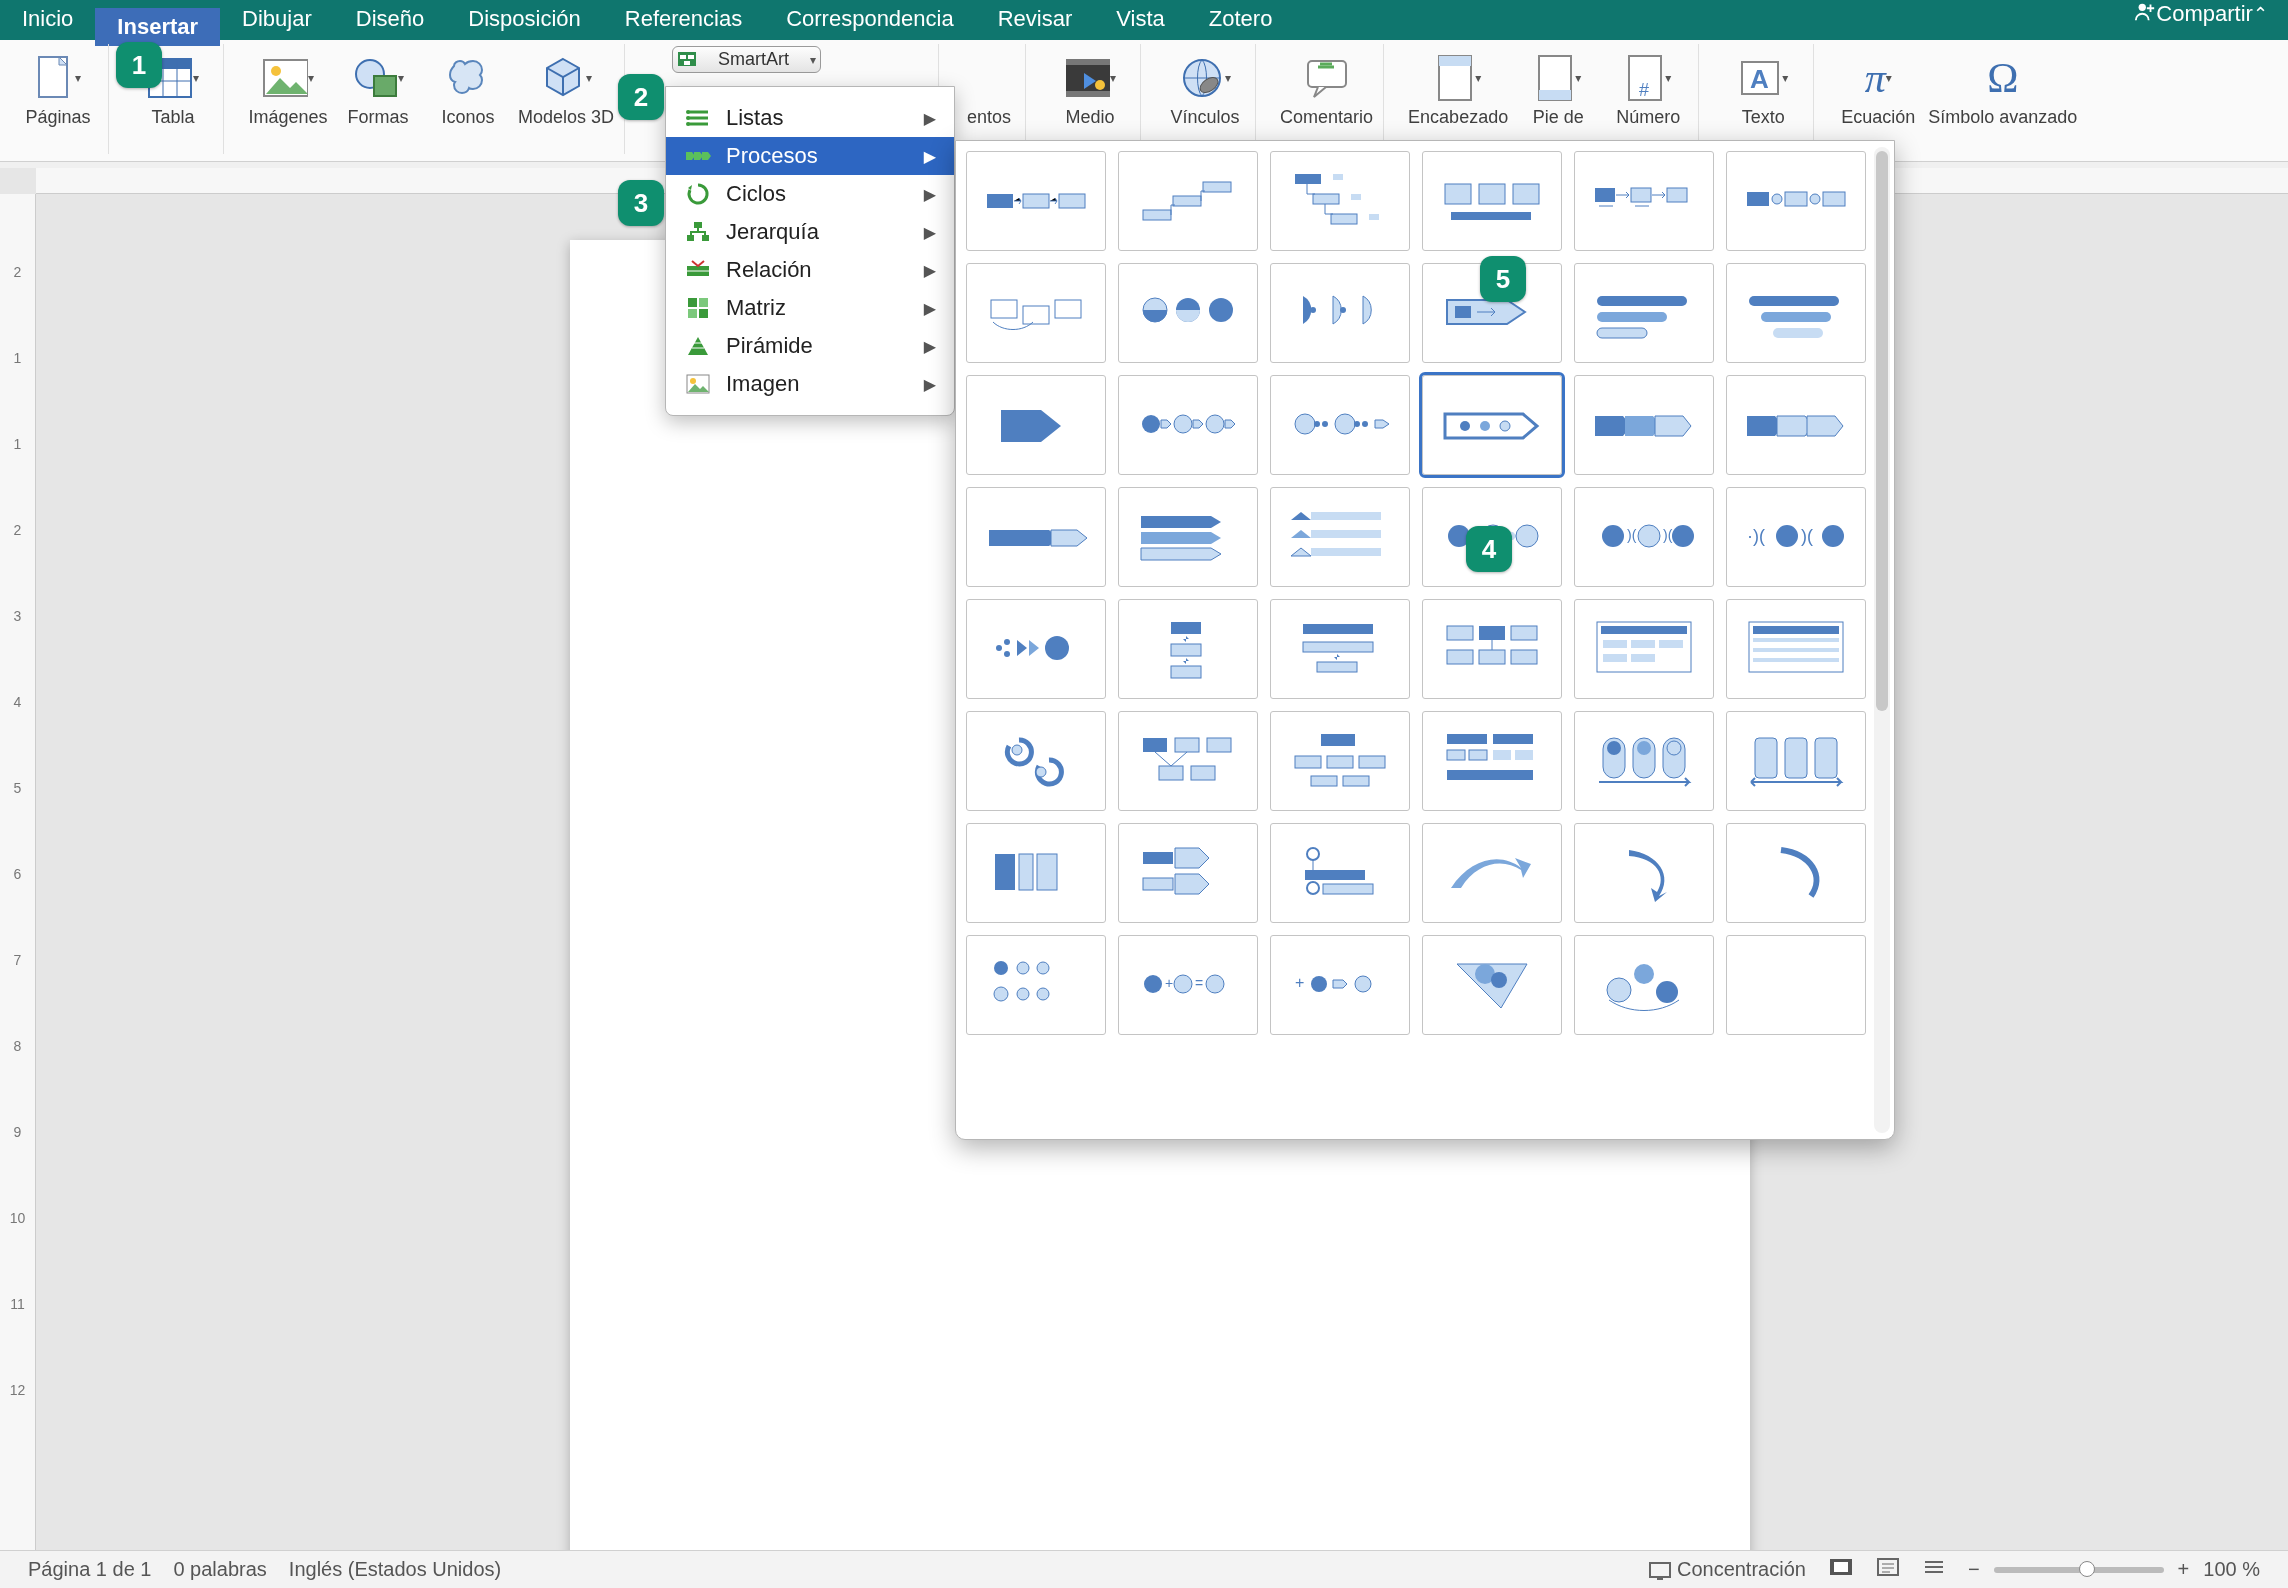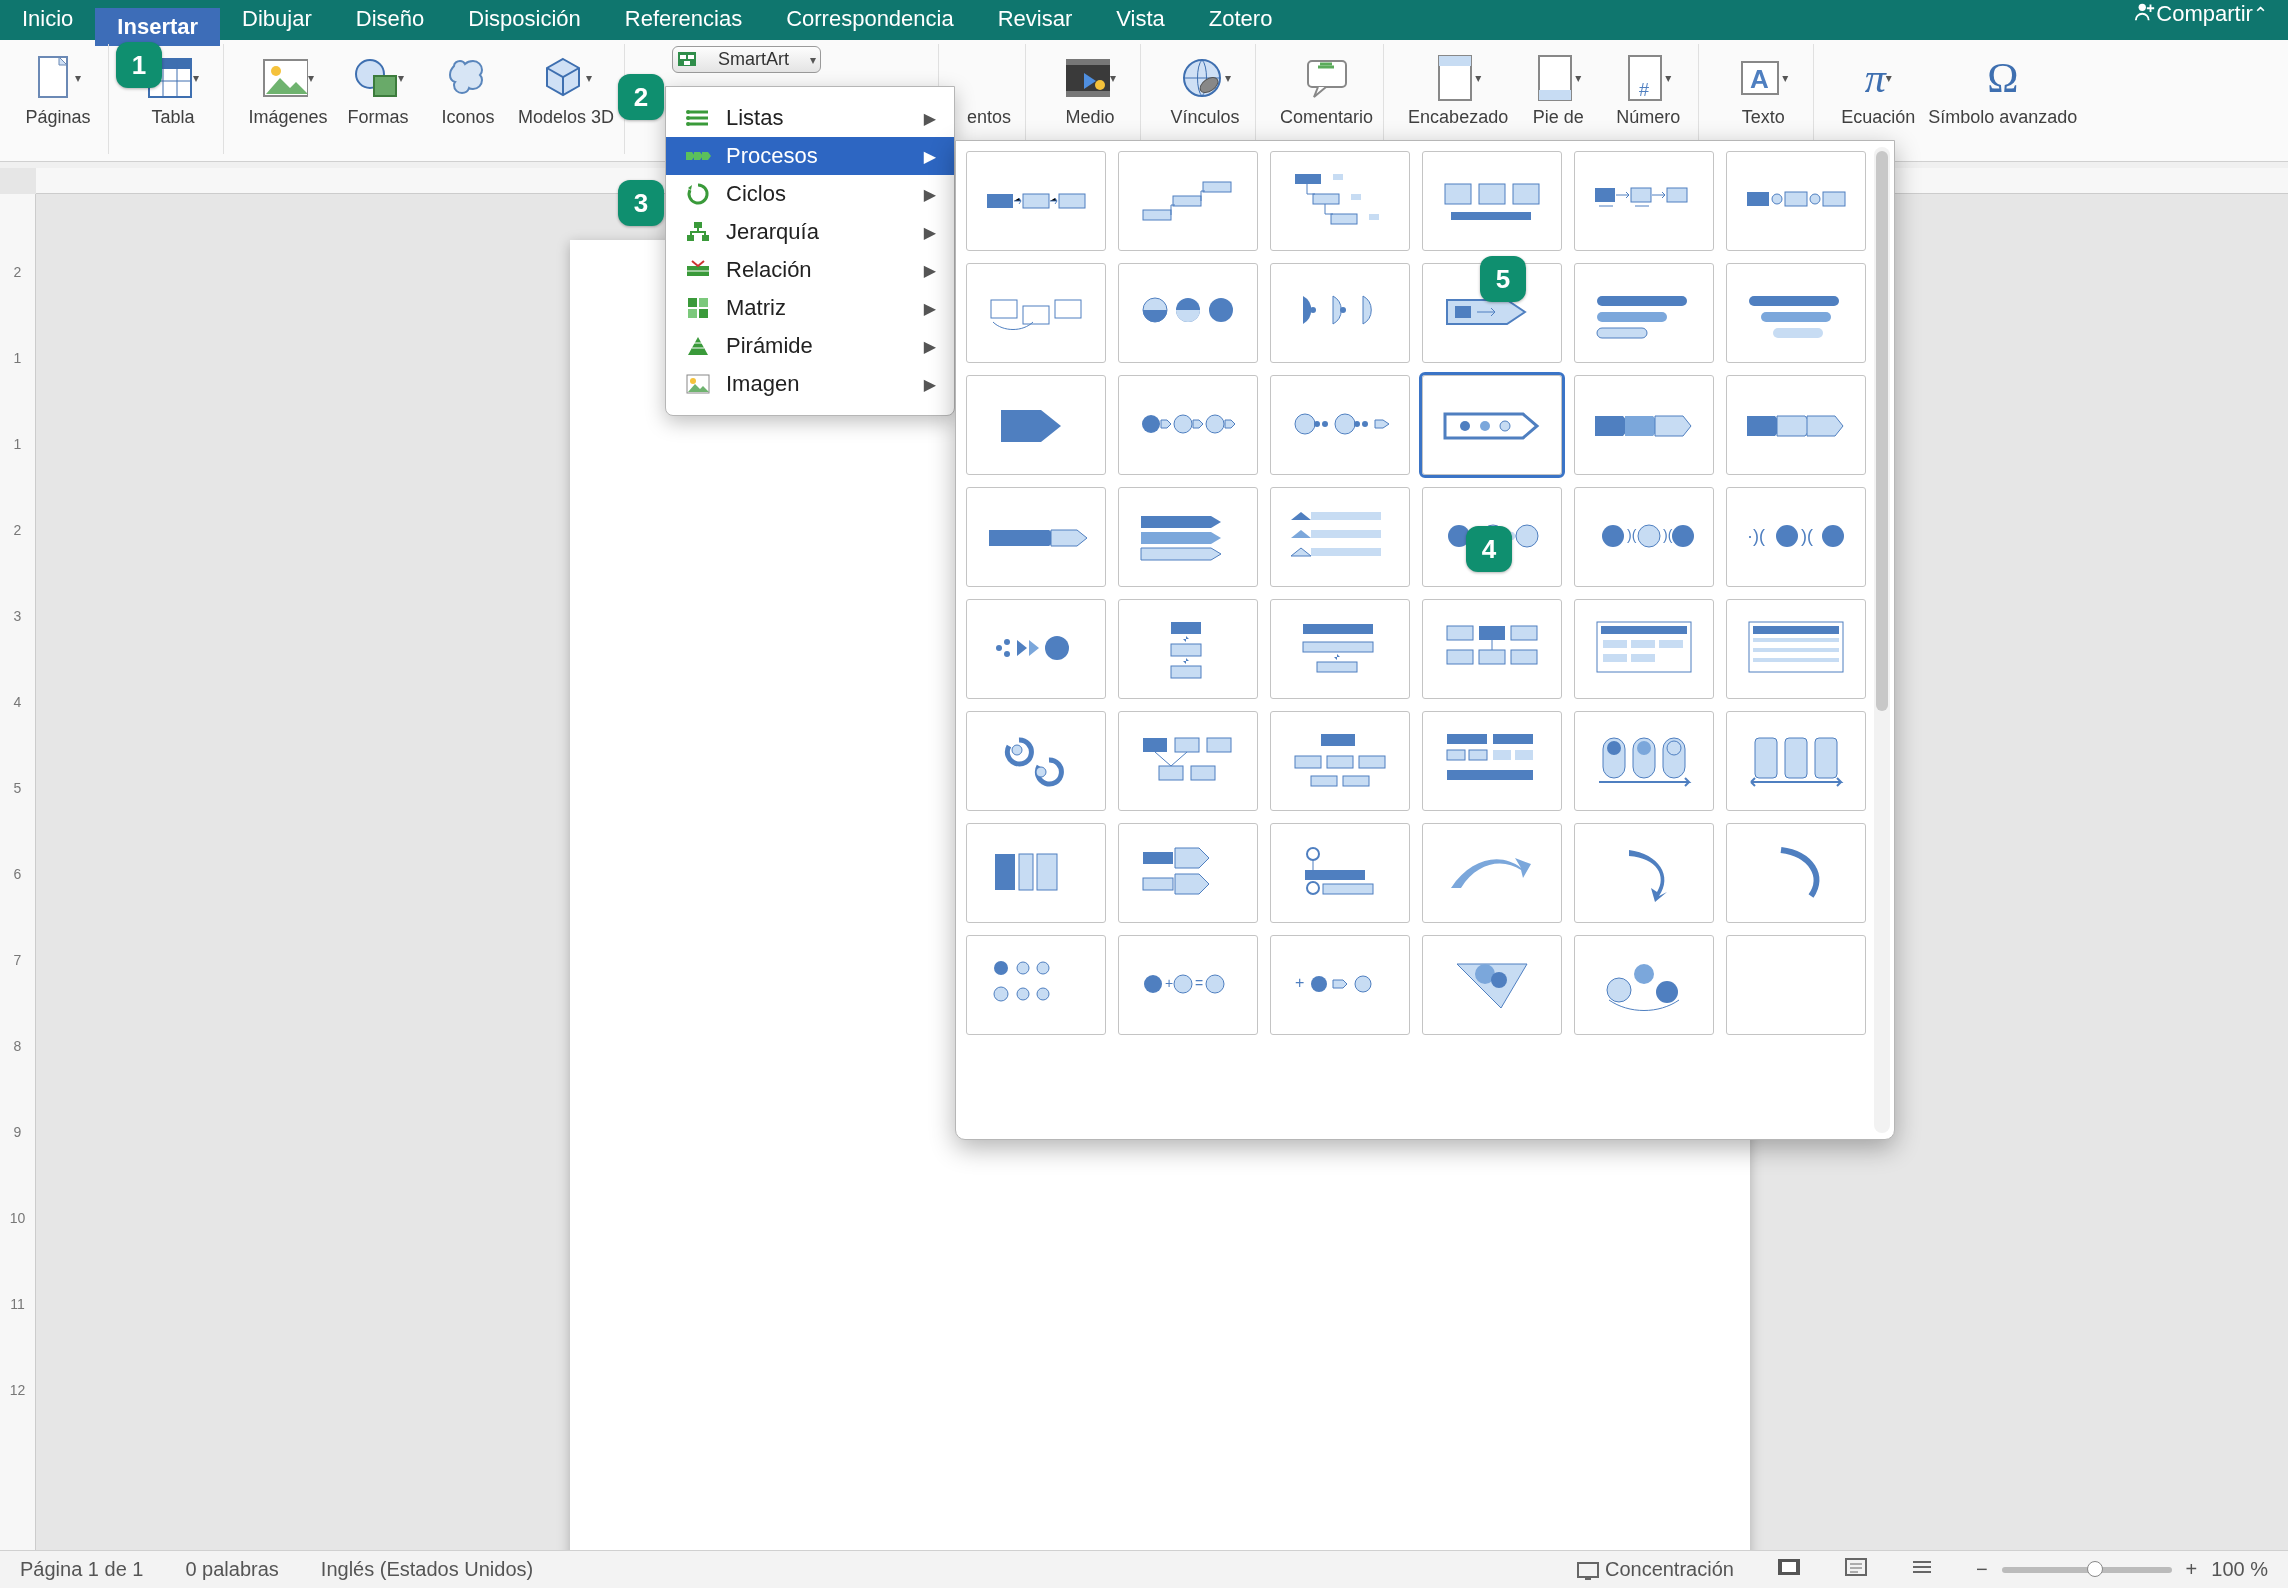--- a/index.html
+++ b/index.html
@@ -89,21 +89,21 @@
     background: #0f8f6f; color: #fff; font-size: 26px; font-weight: 700;
     display: flex; align-items: center; justify-content: center;
     box-shadow: 0 1px 3px rgba(0,0,0,.3);
   }
 
   
   .statusbar {
     position: absolute; left: 0; right: 0; bottom: 0; height: 38px;
     background: #f3f3f3; border-top: 1px solid #d0d0d0;
     display: flex; align-items: center; font-size: 20px; color: #555;
-    padding: 0 20px; gap: 42px;
+    padding: 0 28px; gap: 22px;
   }
   .statusbar .spacer { flex: 1; }
   .zoom-group { display:flex; align-items:center; gap:14px;}
   .zoom-slider { width:170px; height:6px; background:#bbb; border-radius:3px; position:relative;}
   .zoom-slider .knob { position:absolute; left:50%; top:-6px; width:16px; height:16px; border-radius:50%; background:#fff; border:1px solid #888;}
 
   .mini-svg { width: 110px; height: 70px; }
 </style>
 </head>
 <body>

